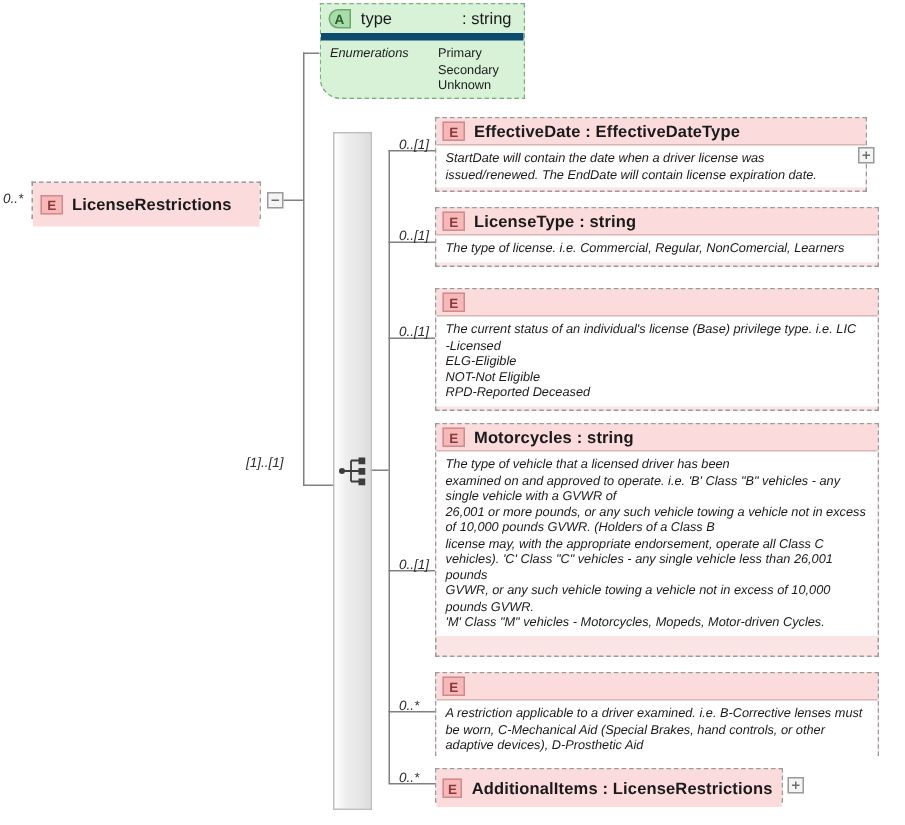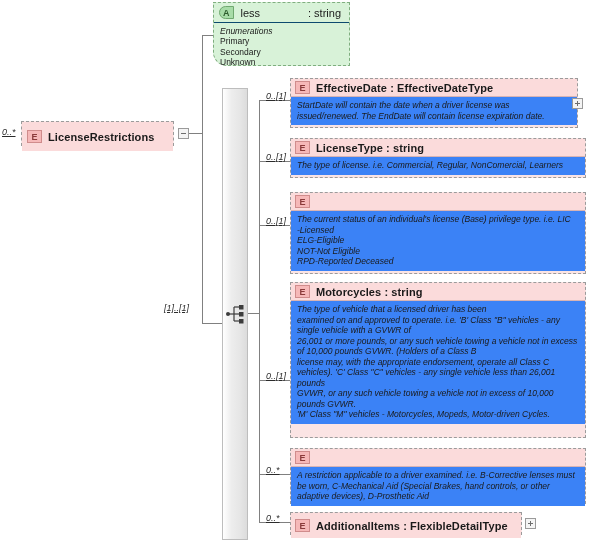--- a/index.html
+++ b/index.html
@@ -57,21 +57,20 @@
   }
 
   
   .card {
     position: absolute;
     font-size: 9px;
     font-style: italic;
     color: #2b2b2b;
     white-space: nowrap;
     font-family: "Liberation Sans", sans-serif;
-    text-decoration: underline;
   }
 
   
   .elembox {
     position: absolute;
     border: 1px dashed #9b9b9b;
     background: #fbe4e4;
     box-sizing: border-box;
   }
   .elem-title {
@@ -102,21 +101,21 @@
     color: #1a1a1a;
     letter-spacing: 0.1px;
   }
   .elem-desc {
     font-size: 8.5px;
     font-style: italic;
     color: #1a1a1a;
     line-height: 10.5px;
     padding: 3px 5px 4px 6px;
     border-top: 1px solid #d8b4b4;
-    background: #3b82f6;
+    background: #ffffff;
     white-space: pre-line;
   }
   .elem-root {
     background: #fbe9e9;
     border: 1px dashed #9b9b9b;
   }
   .elem-root .elem-title { background: #fbdbdb; padding: 3px 10px 3px 5px; }
 
   
   .attrbox {
@@ -152,23 +151,22 @@
     color: #1a1a1a;
     width: 70px;
     display: inline-block;
   }
   .attr-type {
     font-size: 11px;
     color: #1a1a1a;
   }
   .attr-body {
     display: flex;
-    border-top: 1px solid #0c4a6e;
+    border-top: 5px solid #0c4a6e;
     padding: 3px 5px 6px 6px;
-    flex-direction: column;
   }
   .attr-label {
     font-size: 8.5px;
     font-style: italic;
     color: #1a1a1a;
     width: 72px;
     flex: none;
   }
   .attr-values {
     font-size: 8.5px;
@@ -204,21 +202,21 @@
   <div class="line-h" style="left:259px; top:100px; width:31px;"></div>
   <div class="line-h" style="left:259px; top:161px; width:31px;"></div>
   <div class="line-h" style="left:259px; top:225px; width:31px;"></div>
   <div class="line-h" style="left:259px; top:380px; width:31px;"></div>
   <div class="line-h" style="left:259px; top:474px; width:31px;"></div>
   <div class="line-h" style="left:259px; top:522px; width:31px;"></div>
 
   <div class="attrbox" style="left:213px; top:2px; width:137px; height:64px;">
     <div class="attr-title">
       <span class="attr-badge">A</span>
-      <span class="attr-name">less</span>
+      <span class="attr-name">type</span>
       <span class="attr-type">: string</span>
     </div>
     <div class="attr-body">
       <span class="attr-label">Enumerations</span>
       <span class="attr-values">Primary
 Secondary
 Unknown</span>
     </div>
   </div>
 
@@ -297,18 +295,18 @@
     <div class="elem-title">
       <span class="badge">E</span>
     </div>
     <div class="elem-desc">A restriction applicable to a driver examined. i.e. B-Corrective lenses must be worn, C-Mechanical Aid (Special Brakes, hand controls, or other adaptive devices), D-Prosthetic Aid</div>
   </div>
 
   <div class="card" style="left:266px; top:513px;">0..*</div>
   <div class="elembox" style="left:290px; top:512px; width:232px; height:23px;">
     <div class="elem-title" style="height:100%;">
       <span class="badge">E</span>
-      <span class="elem-name"><span>AdditionalItems</span>&nbsp;<span>: FlexibleDetailType</span></span>
+      <span class="elem-name"><span>AdditionalItems</span>&nbsp;<span>: LicenseRestrictions</span></span>
     </div>
   </div>
   <div class="expander plus" style="left:525px; top:518px;"></div>
 
 </div>
 
 </body></html>

